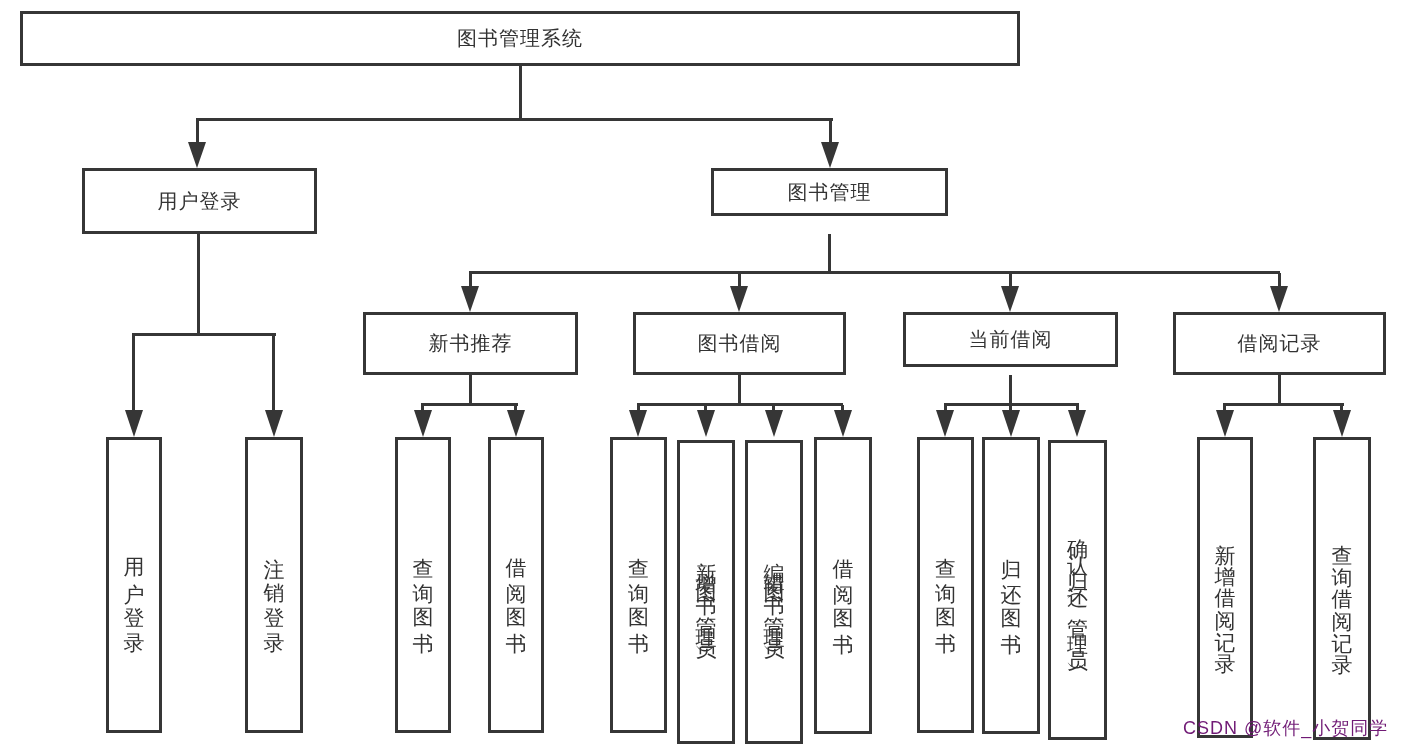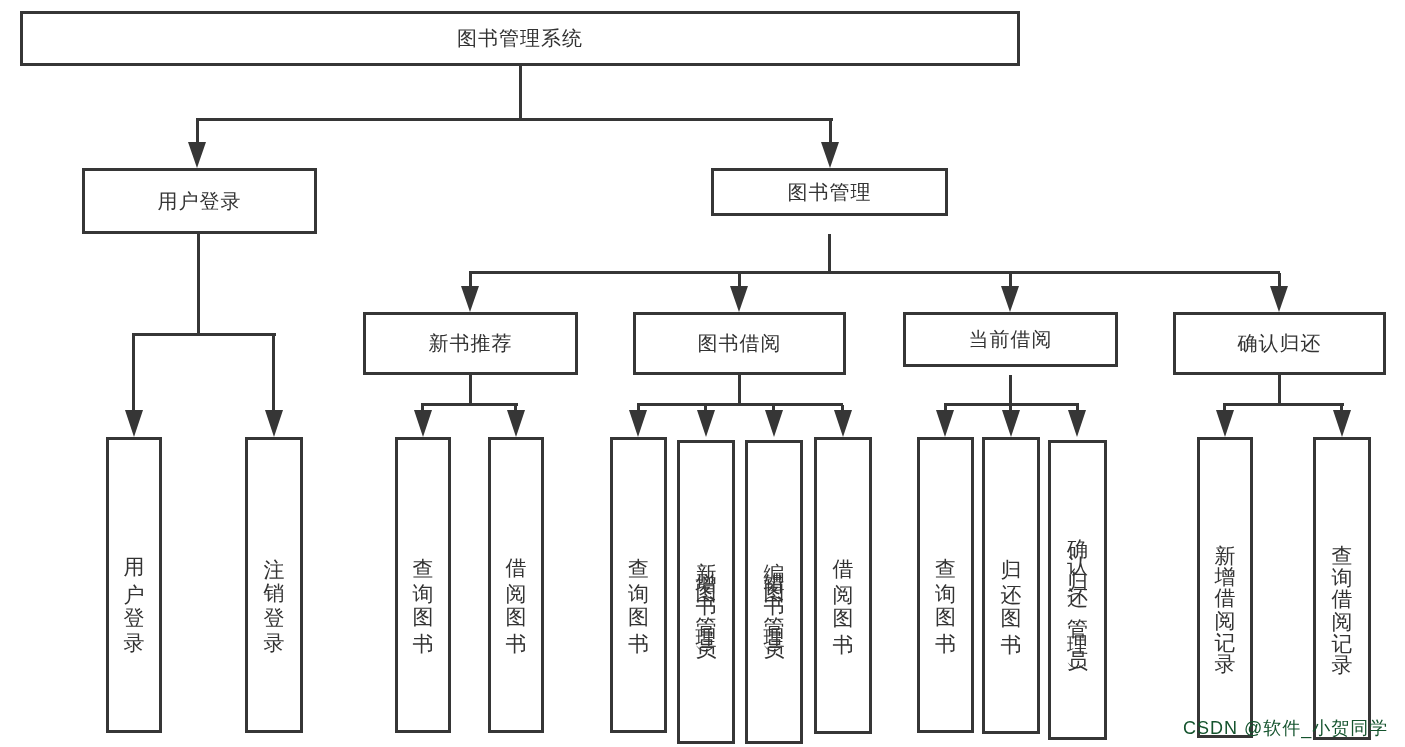--- a/index.html
+++ b/index.html
@@ -38,21 +38,21 @@
     width:0; height:0;
     border-left:9px solid transparent;
     border-right:9px solid transparent;
     border-top:26px solid #363636;
   }
   .arrow.l4 { border-top-width:27px; }
   .watermark {
     position:absolute;
     left:1183px; top:716px;
     font-size:18px;
-    color:#14532d;
+    color:#701a75;
     letter-spacing:1px;
     white-space:nowrap;
   }
 
   
   #n-root       { left:20px;   top:11px;  width:1000px; height:55px; }
   #n-user-login { left:82px;   top:168px; width:235px;  height:66px; }
   #n-book-mgmt  { left:711px;  top:168px; width:237px;  height:48px; }
   #n-new-book   { left:363px;  top:312px; width:215px;  height:63px; }
   #n-book-borrow{ left:633px;  top:312px; width:213px;  height:63px; }
@@ -78,21 +78,21 @@
 <div class="canvas">
 
   <div class="node" id="n-root">图书管理系统</div>
 
   <div class="node" id="n-user-login">用户登录</div>
   <div class="node" id="n-book-mgmt">图书管理</div>
 
   <div class="node" id="n-new-book">新书推荐</div>
   <div class="node" id="n-book-borrow">图书借阅</div>
   <div class="node" id="n-cur-borrow">当前借阅</div>
-  <div class="node" id="n-records">确认归还</div>
+  <div class="node" id="n-records">借阅记录</div>
 
   <div class="node vbox ls4" id="n-login">用户登录</div>
   <div class="node vbox ls4" id="n-logout">注销登录</div>
 
   <div class="node vbox ls4" id="n-nb-query">查询图书</div>
   <div class="node vbox ls4" id="n-nb-borrow">借阅图书</div>
 
   <div class="node vbox ls4" id="n-bb-query">查询图书</div>
   <div class="node vbox ls9" id="n-bb-add">新增图书（管理员）</div>
   <div class="node vbox ls9" id="n-bb-edit">编辑图书（管理员）</div>

